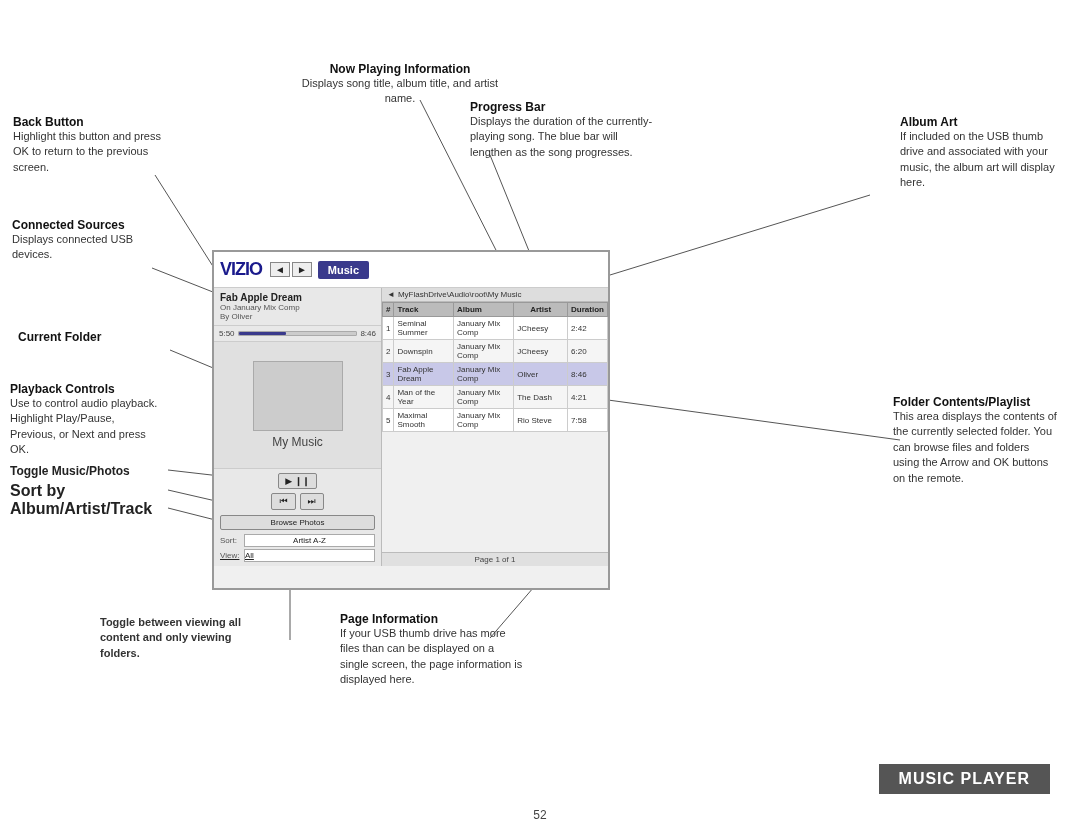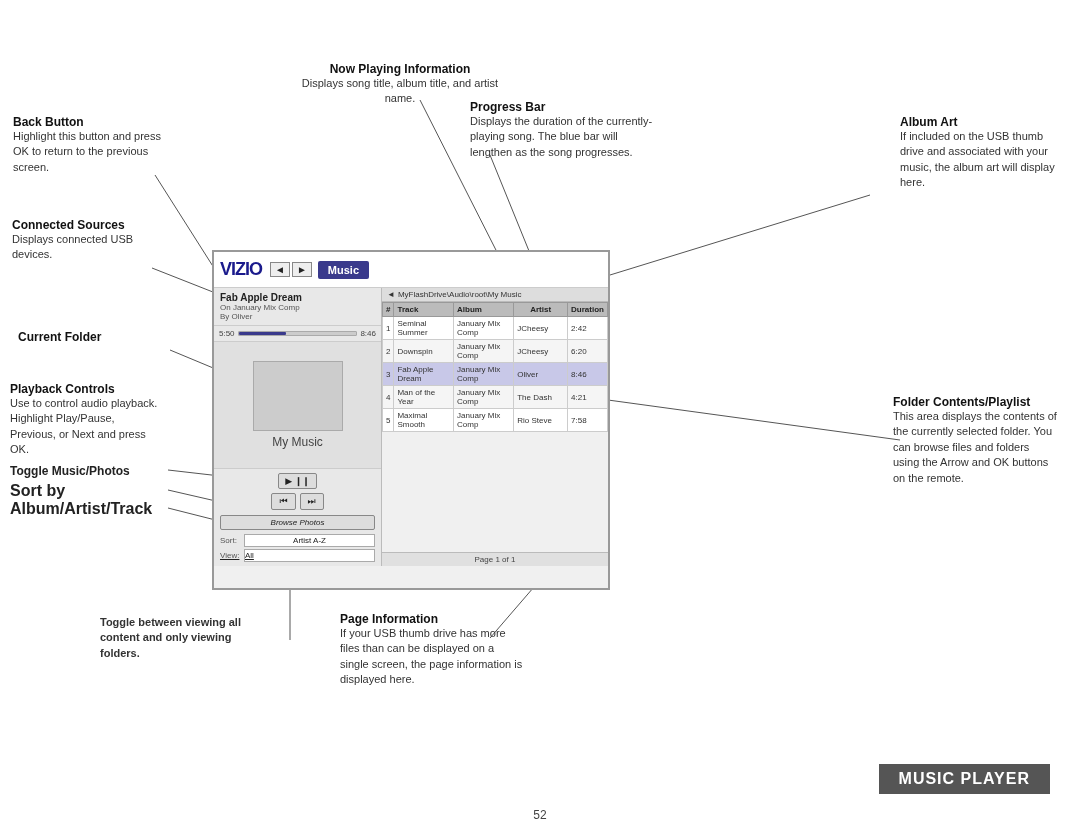--- a/index.html
+++ b/index.html
@@ -238,21 +238,21 @@
 
         <div style="background:#e8e8e8;padding:4px 6px;border-top:1px solid #ccc;">
 
           <div style="display:flex;justify-content:center;gap:4px;margin-bottom:4px;">
             <div style="border:1px solid #888;background:#ddd;padding:2px 6px;font-size:9px;border-radius:2px;">▶ ❙❙</div>
           </div>
           <div style="display:flex;justify-content:center;gap:4px;margin-bottom:5px;">
             <div style="border:1px solid #888;background:#ddd;padding:2px 7px;font-size:9px;border-radius:2px;">⏮</div>
             <div style="border:1px solid #888;background:#ddd;padding:2px 7px;font-size:9px;border-radius:2px;">⏭</div>
           </div>
-          <div style="display:block;width:100%;background:#ddd;border:1px solid #888;border-radius:2px;text-align:center;font-size:8px;padding:2px;margin-bottom:4px;cursor:pointer;font-style:italic;">Browse Photos</div>
+          <div style="display:block;width:100%;background:#ddd;border:1px solid #888;border-radius:2px;text-align:center;font-size:8px;padding:2px;margin-bottom:4px;cursor:pointer;">Browse Photos</div>
           <div style="display:flex;align-items:center;margin-bottom:2px;">
             <span style="font-size:8px;color:#555;width:24px;">Sort:</span>
             <div style="flex:1;background:#fff;border:1px solid #aaa;font-size:8px;padding:1px 3px;text-align:center;">Artist A-Z</div>
           </div>
           <div style="display:flex;align-items:center;text-decoration:underline;">
             <span style="font-size:8px;color:#555;width:24px;">View:</span>
             <div style="flex:1;background:#fff;border:1px solid #aaa;font-size:8px;padding:1px 0;text-align:left;">All</div>
           </div>
         </div>
 

